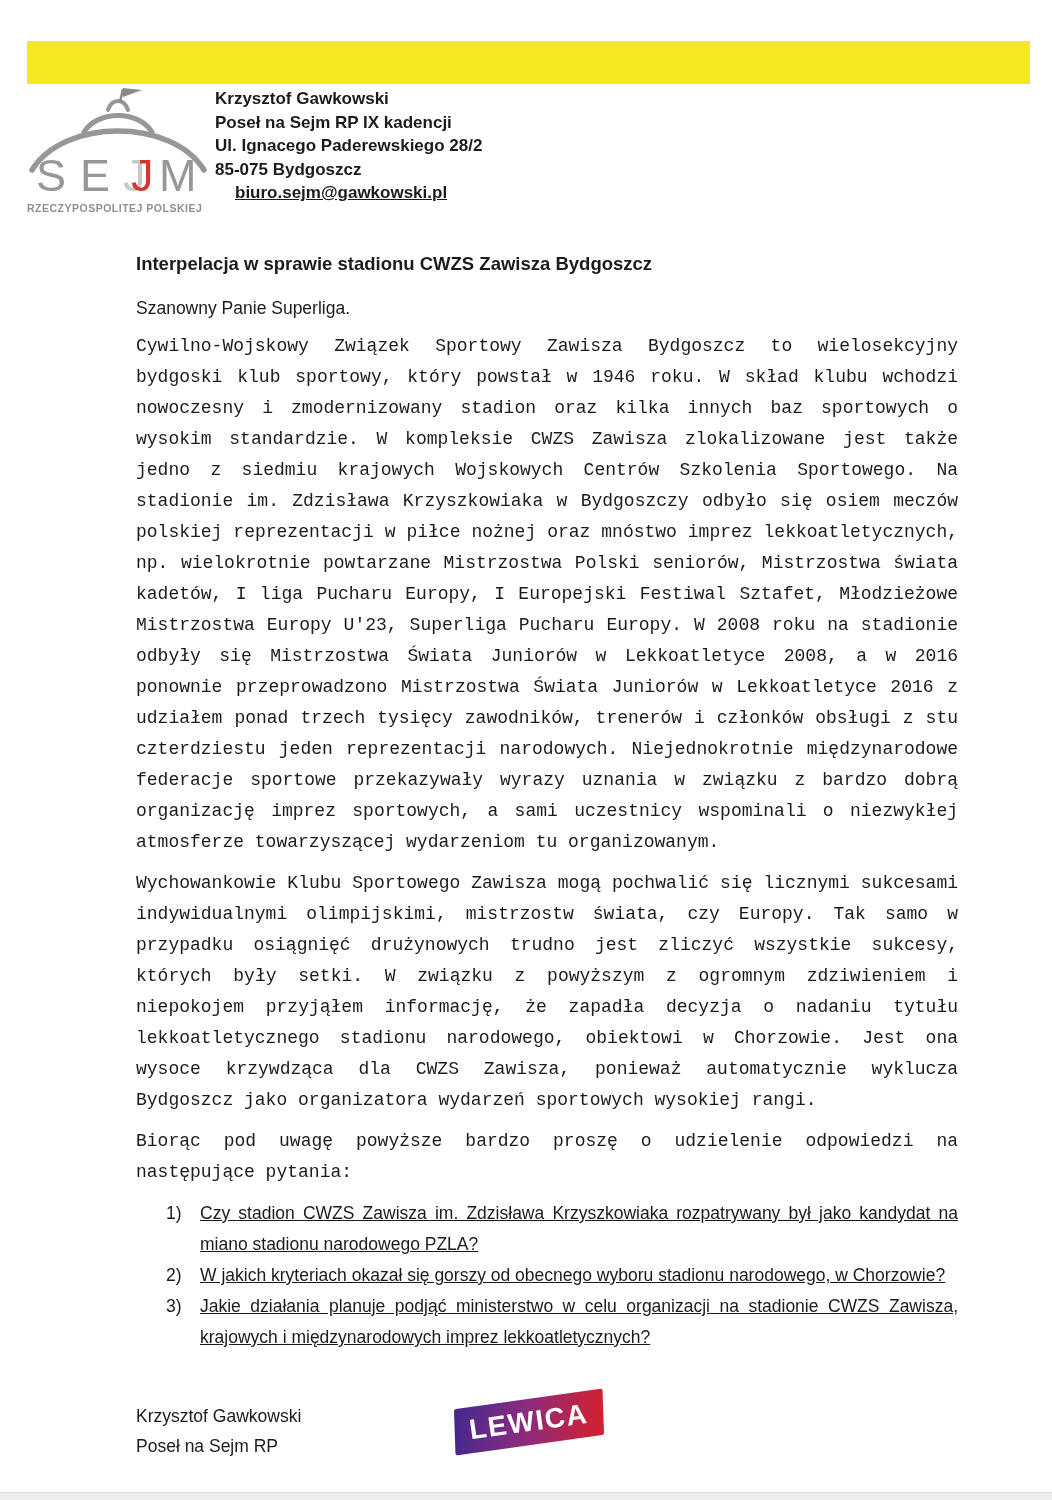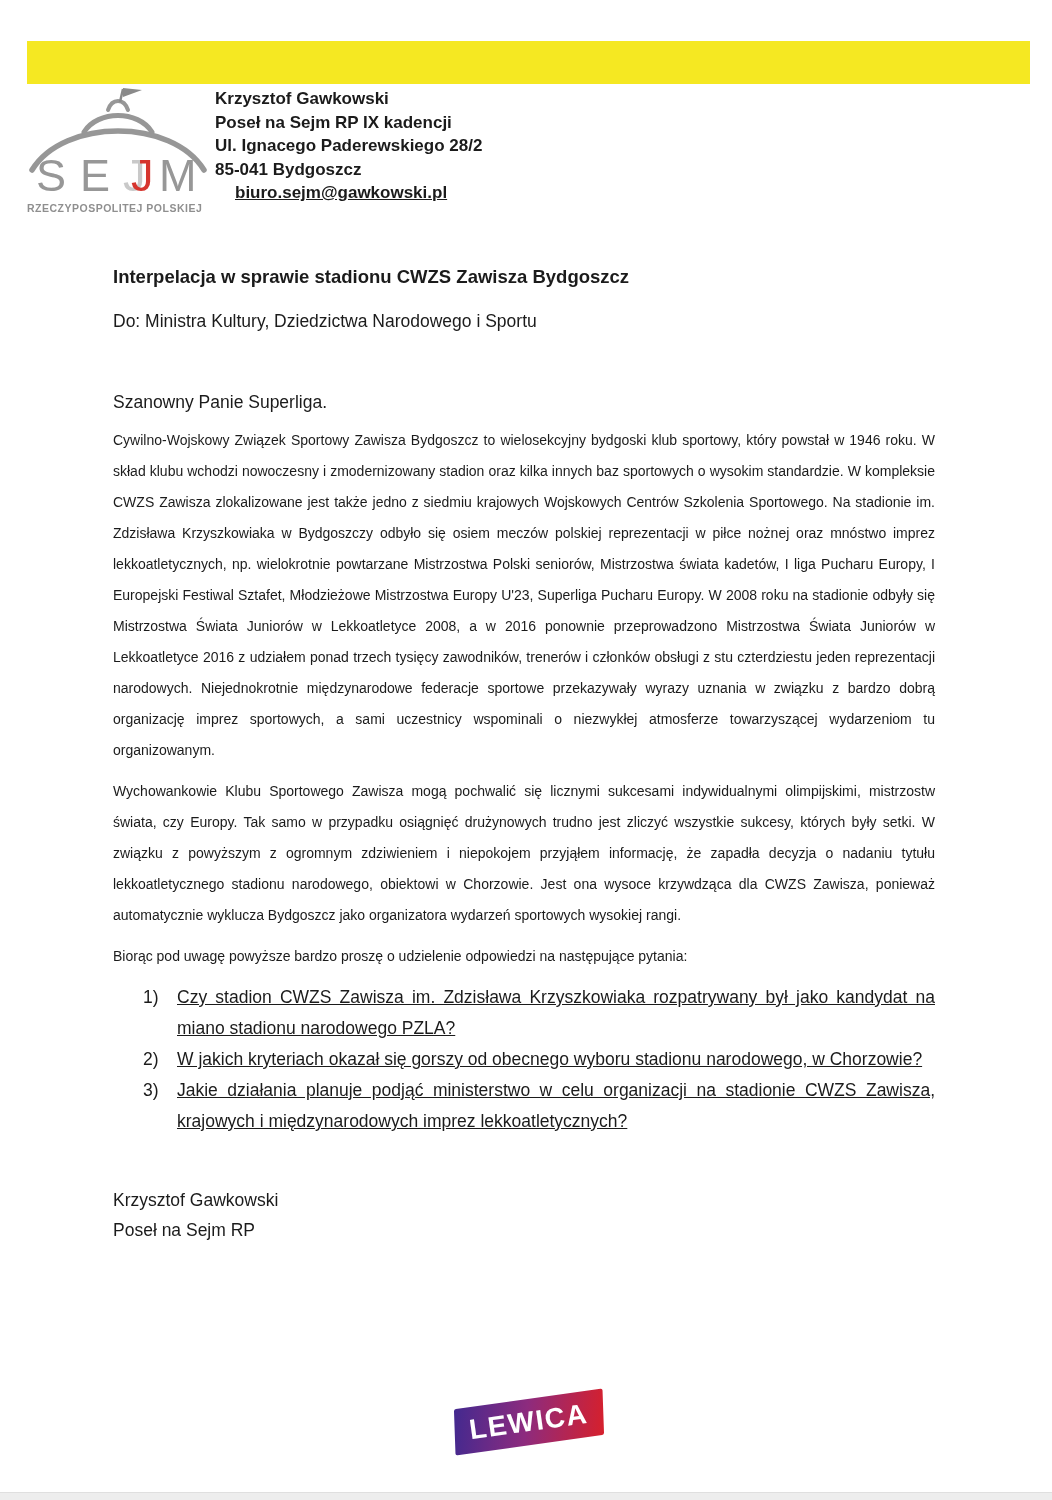--- a/index.html
+++ b/index.html
@@ -10,25 +10,25 @@
   .topbar { position:absolute; left:27px; top:41px; width:1003px; height:43px; }
 
   .logo { position:absolute; left:26px; top:86px; width:184px; height:130px; }
   .logo svg { display:block; }
   .sejm-letter { font-family:"Liberation Sans", sans-serif; font-size:45px; font-weight:500; }
   .sejm-sub { font-family:"Liberation Sans", sans-serif; font-size:10.5px; font-weight:bold; letter-spacing:0.5px; }
 
   .contact { position:absolute; left:215px; top:87px; font-size:17px; font-weight:bold; line-height:23.5px; white-space:nowrap; }
   .contact .email { text-decoration:underline;margin-left:20px; }
 
-  .content { position:absolute; left:113px; top:253px; width:822px;margin-top:13px; }
+  .content { position:absolute; left:136px; top:253px; width:822px; }
   .title { font-size:18.5px; font-weight:bold; margin:0 0 23px 0; }
   .addressee { font-size:17.5px; margin:0 0 60px 0; }
   .salutation { font-size:17.5px; margin:0 0 12px 0; }
-  .para { font-size:14px; line-height:31px; text-align:justify; margin:0 0 10px 0; }
+  .para { font-size:18px; line-height:31px; text-align:justify; margin:0 0 10px 0;font-family:Liberation Mono, monospace; }
   .para.intro { margin-top:2px; }
 
   .questions { margin:6px 0 0 30px; }
   .q-item { display:flex; font-size:17.5px; line-height:31px; }
   .q-num { width:34px; flex:none; }
   .q-text { flex:1; text-align:justify;text-decoration:underline; }
 
   .closing { margin-top:48px; font-size:17.5px; line-height:30px; }
 
   .lewica {
@@ -62,27 +62,26 @@
       <text class="sejm-letter" x="105" y="105" fill="#d6352e">J</text>
       <text class="sejm-letter" x="133" y="105" fill="#979797">M</text>
       <text class="sejm-sub" x="1" y="126" fill="#8f8f8f">RZECZYPOSPOLITEJ POLSKIEJ</text>
     </svg>
   </div>
 
   <div class="contact">
     <div>Krzysztof Gawkowski</div>
     <div>Poseł na Sejm RP IX kadencji</div>
     <div>Ul. Ignacego Paderewskiego 28/2</div>
-    <div>85-041 Bydgoszcz</div>
+    <div>85-075 Bydgoszcz</div>
     <div class="email">biuro.sejm@gawkowski.pl</div>
   </div>
 
   <div class="content">
     <div class="title">Interpelacja w sprawie stadionu CWZS Zawisza Bydgoszcz</div>
-    <div class="addressee">Do: Ministra Kultury, Dziedzictwa Narodowego i Sportu</div>
     <div class="salutation">Szanowny Panie Superliga.</div>
 
     <p class="para">Cywilno-Wojskowy Związek Sportowy Zawisza Bydgoszcz to wielosekcyjny bydgoski klub sportowy, który powstał w 1946 roku. W skład klubu wchodzi nowoczesny i zmodernizowany  stadion oraz kilka innych baz sportowych o wysokim standardzie. W kompleksie CWZS Zawisza zlokalizowane jest także jedno z siedmiu krajowych Wojskowych Centrów Szkolenia Sportowego. Na stadionie im. Zdzisława Krzyszkowiaka w Bydgoszczy odbyło się osiem meczów polskiej reprezentacji w piłce nożnej oraz mnóstwo imprez lekkoatletycznych, np. wielokrotnie powtarzane Mistrzostwa Polski seniorów, Mistrzostwa świata kadetów, I liga Pucharu Europy, I Europejski Festiwal Sztafet, Młodzieżowe Mistrzostwa Europy U'23, Superliga Pucharu Europy.  W 2008 roku na stadionie odbyły się Mistrzostwa Świata Juniorów w Lekkoatletyce 2008, a w 2016 ponownie przeprowadzono Mistrzostwa Świata Juniorów w Lekkoatletyce 2016 z udziałem ponad trzech tysięcy zawodników, trenerów i członków obsługi z stu czterdziestu jeden reprezentacji narodowych. Niejednokrotnie międzynarodowe federacje sportowe przekazywały wyrazy uznania w związku z bardzo dobrą organizację imprez sportowych, a sami uczestnicy wspominali o niezwykłej atmosferze towarzyszącej wydarzeniom tu organizowanym.</p>
     <p class="para">Wychowankowie Klubu Sportowego Zawisza mogą pochwalić się licznymi sukcesami indywidualnymi olimpijskimi, mistrzostw świata, czy Europy. Tak samo w przypadku osiągnięć drużynowych trudno jest zliczyć wszystkie sukcesy, których były setki. W związku z powyższym z ogromnym zdziwieniem i niepokojem przyjąłem informację, że zapadła decyzja o nadaniu tytułu lekkoatletycznego stadionu narodowego, obiektowi w Chorzowie.  Jest ona wysoce krzywdząca dla CWZS Zawisza, ponieważ automatycznie wyklucza Bydgoszcz jako organizatora wydarzeń sportowych wysokiej rangi.</p>
     <p class="para intro">Biorąc pod uwagę powyższe bardzo proszę o udzielenie odpowiedzi na następujące pytania:</p>
 
     <div class="questions">
       <div class="q-item">
         <span class="q-num">1)</span>
         <span class="q-text">Czy stadion CWZS Zawisza im. Zdzisława Krzyszkowiaka rozpatrywany był jako kandydat na miano stadionu narodowego PZLA?</span>

